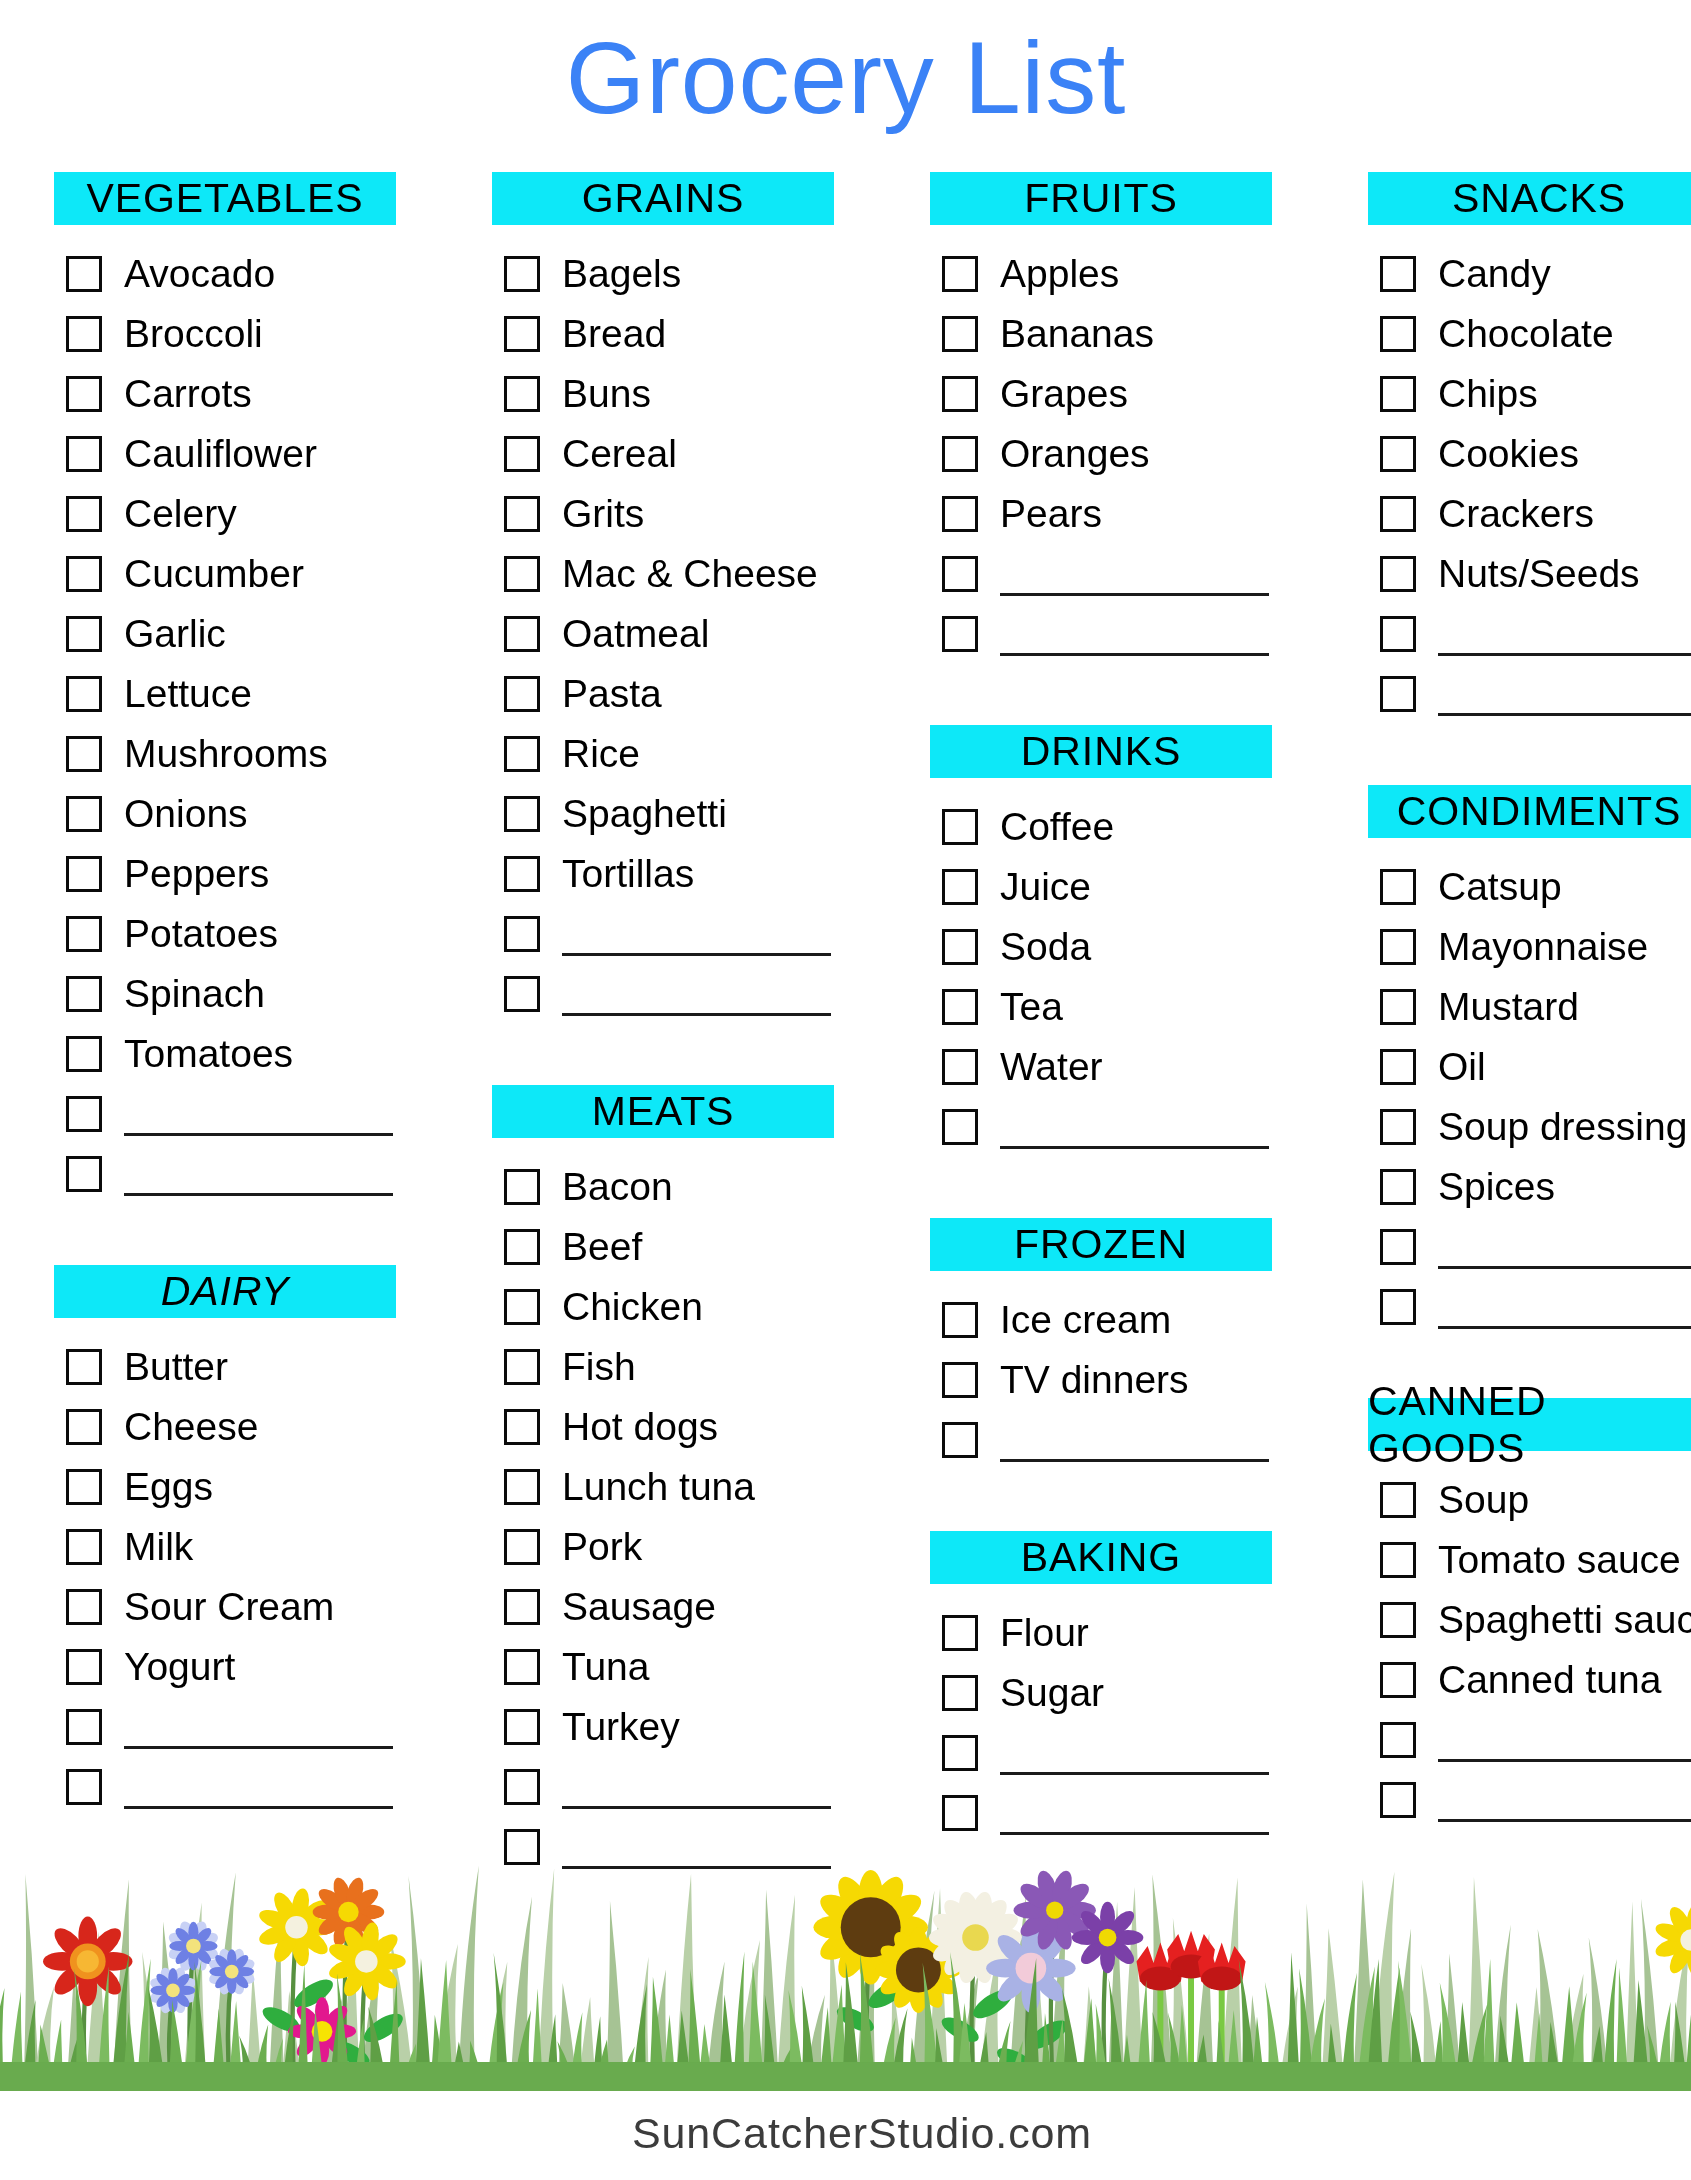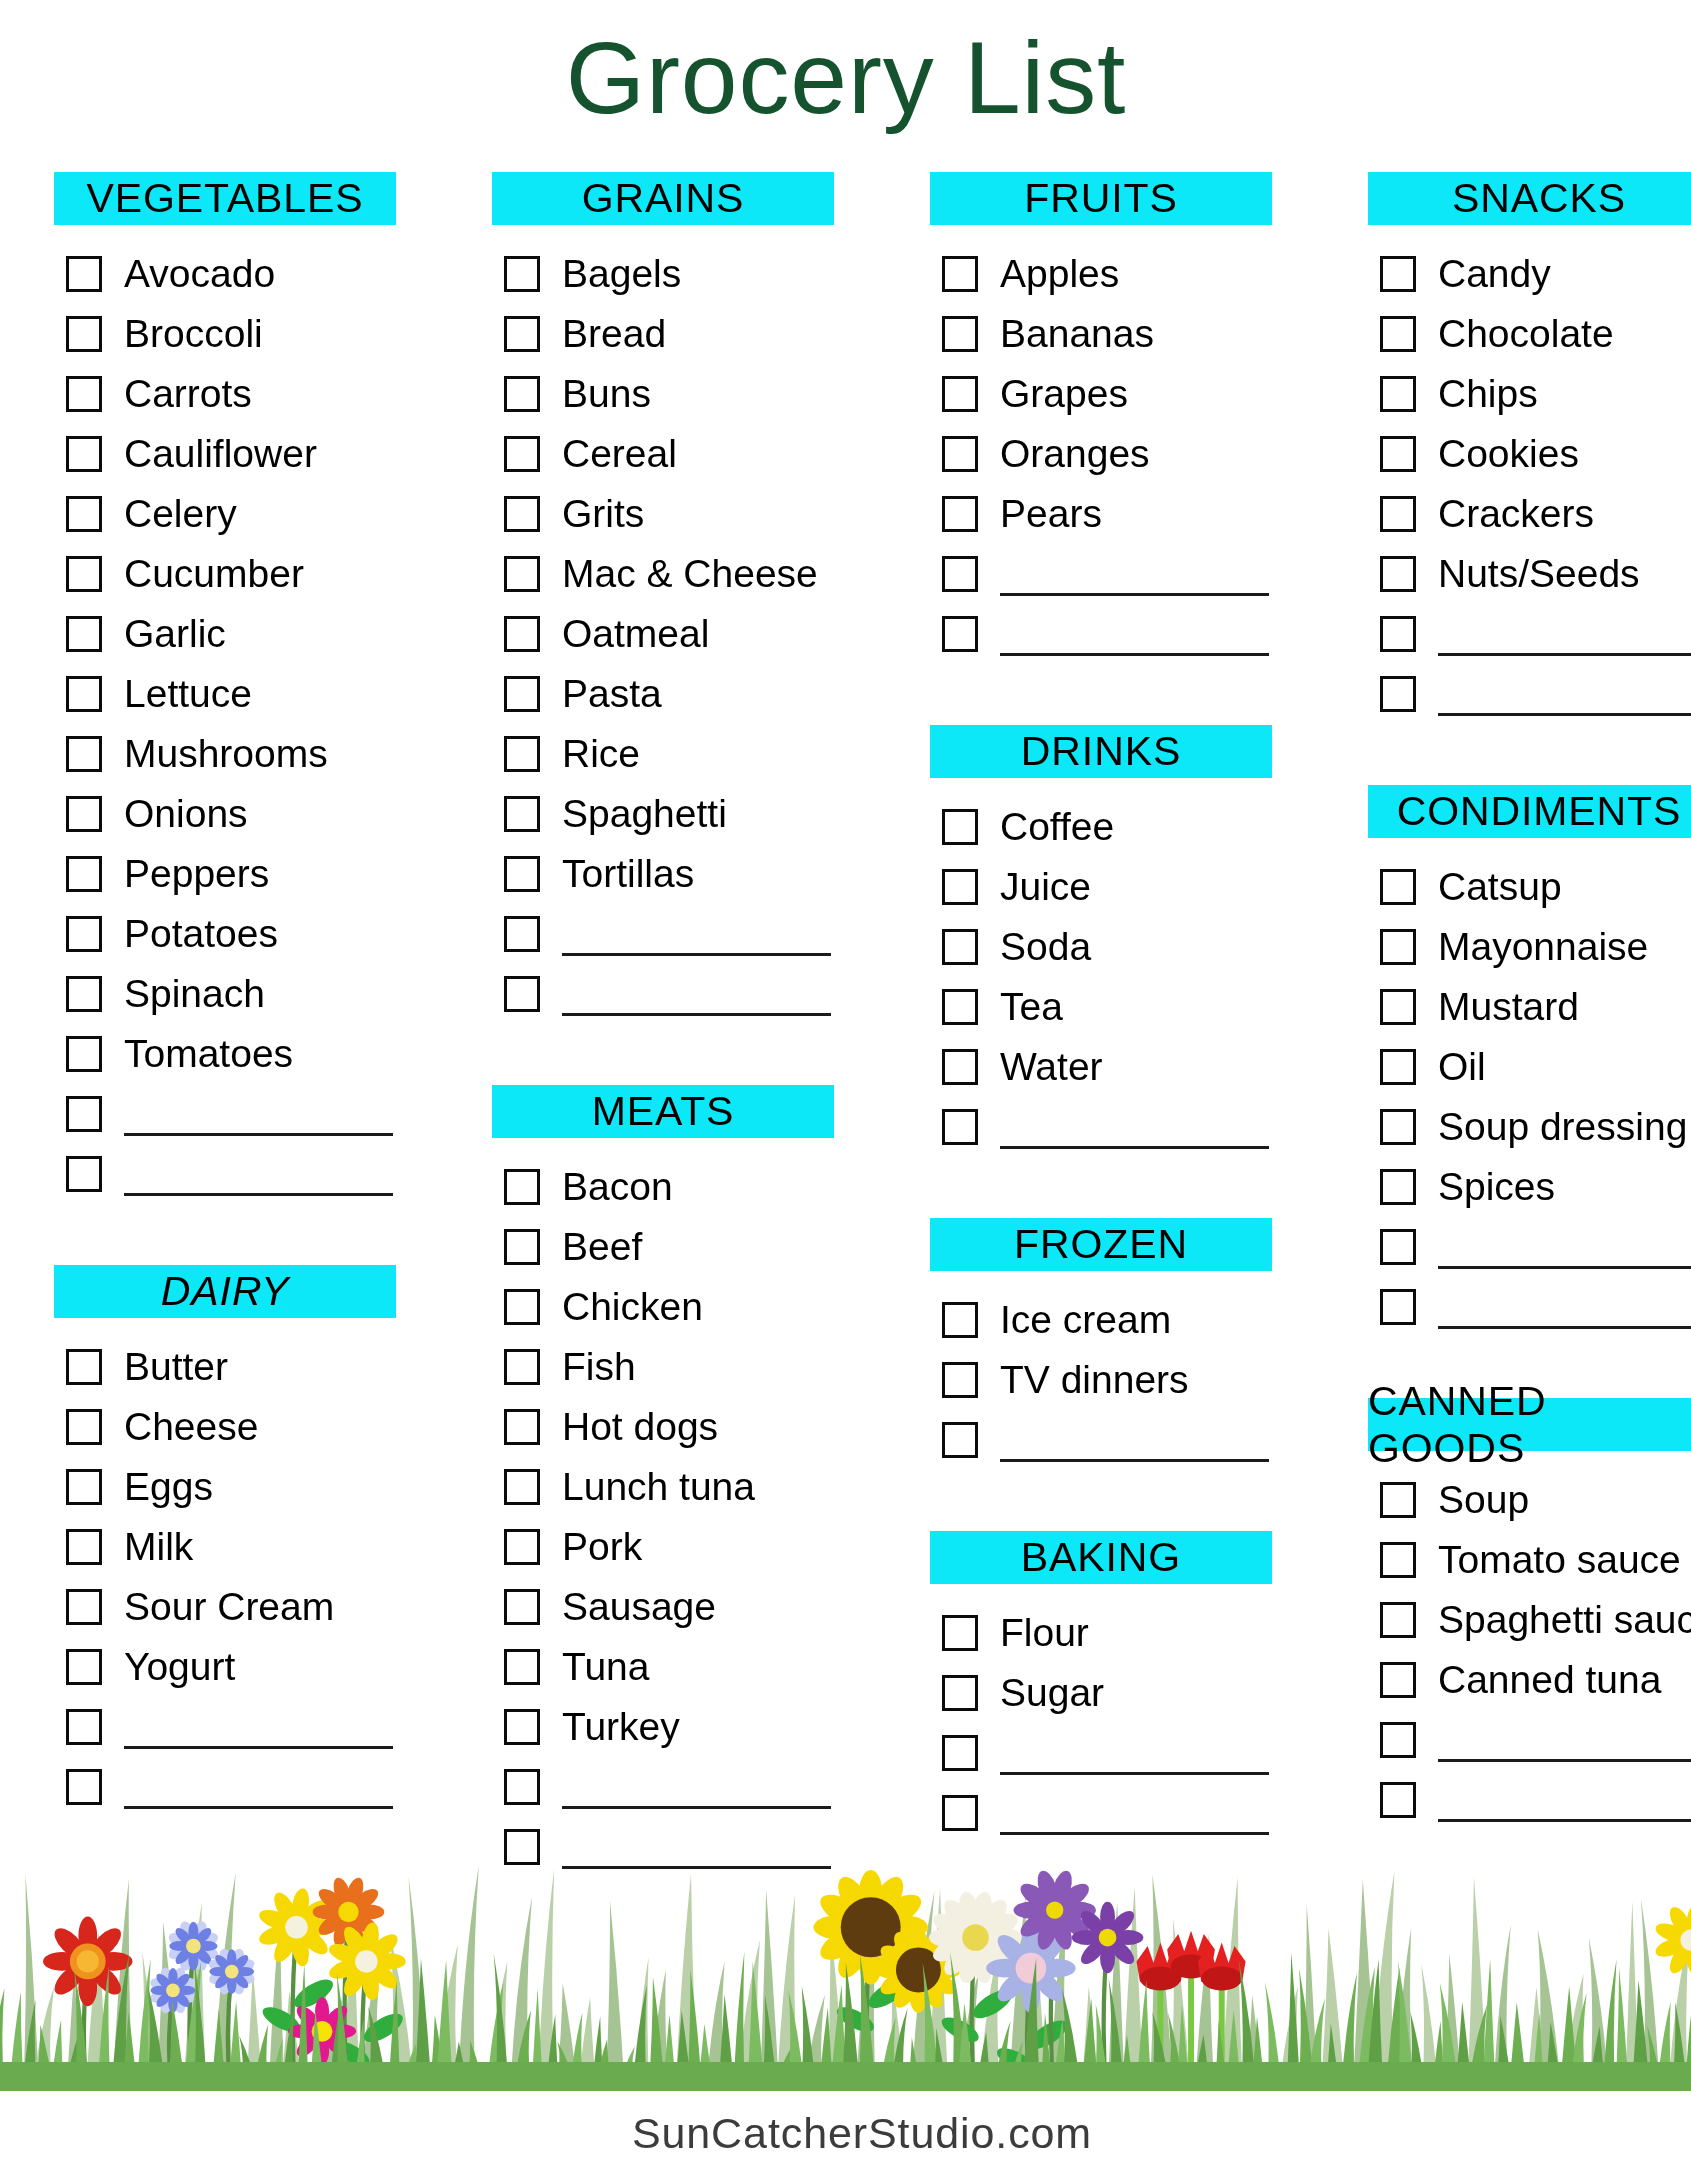--- a/index.html
+++ b/index.html
@@ -1,19 +1,19 @@
 <!DOCTYPE html>
 <html style="font-size:13.6px"><head>
 <meta charset="utf-8">
 <style>
   *{box-sizing:border-box;margin:0;padding:0}
   html,body{background:#ffffff;font-family:"Liberation Sans",sans-serif}
   .page{position:relative;width:1692px;height:2181px;background:#fff;overflow:hidden}
   .title{position:absolute;top:20.4px;left:0;width:100%;text-align:center;
-         font-size:102px;font-weight:400;color:#14532d;letter-spacing:0.9px}
+         font-size:102px;font-weight:400;color:#3b82f6;letter-spacing:0.9px}
   .grid{position:absolute;top:172px;left:54px;display:grid;
         grid-template-columns:repeat(4,342px);column-gap:96px;align-items:start}
   .col{display:flex;flex-direction:column}
   .section{margin-top:61px}
   .section:first-child{margin-top:0}
   .band{height:53px;display:flex;align-items:center;justify-content:center;
         font-size:41px;color:#000;letter-spacing:0.9px;background:#0de8f8}
   .rows{margin-top:19px;padding-left:12px}
   .row{display:flex;align-items:center;height:60px}
   .cb{width:36px;height:36px;border:3.4px solid #0b0b0b;background:#fff;

